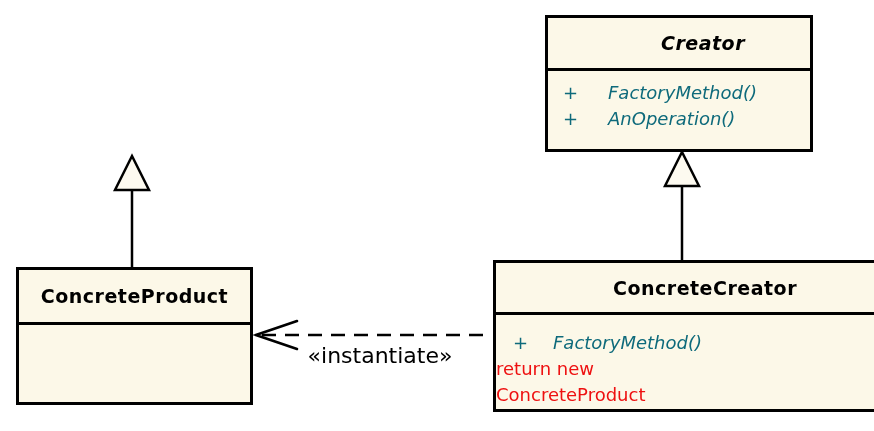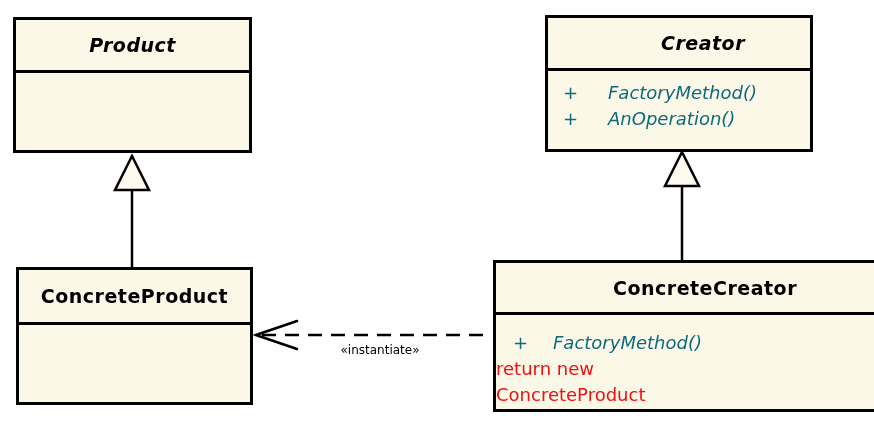--- a/index.html
+++ b/index.html
@@ -58,21 +58,21 @@
     font-size: 18px;
     line-height: 26px;
     color: #ee1111;
   }
   .edge-label {
     position: absolute;
     left: 290px;
     top: 343px;
     width: 180px;
     text-align: center;
-    font-size: 12px;
+    font-size: 22px;
     color: #000000;
   }
 </style>
 </head>
 <body>
 
 <div class="canvas">
 
   <svg class="connectors" viewBox="0 0 874 431" xmlns="http://www.w3.org/2000/svg">
 
@@ -85,24 +85,20 @@
       <line x1="682" y1="185" x2="682" y2="261" stroke="#000000" stroke-width="2.5"></line>
       <polygon points="682,152 665,186 699,186" fill="#fdfaf0" stroke="#000000" stroke-width="2.5" stroke-linejoin="miter"></polygon>
     </g>
 
     <g>
       <line x1="262" y1="335" x2="492" y2="335" stroke="#000000" stroke-width="2.5" stroke-dasharray="14 9"></line>
       <polyline points="297,321 256,335 297,349" fill="none" stroke="#000000" stroke-width="2.5" stroke-linecap="round"></polyline>
     </g>
   </svg>
 
-  <div class="classbox" style="left:13px; top:17px; width:239px; height:136px;">
-    <div class="compartment-title abstract" style="height:53px;">Product</div>
-    <div class="compartment-body"></div>
-  </div>
 
   <div class="classbox" style="left:545px; top:15px; width:268px; height:137px;">
     <div class="compartment-title abstract" style="height:53px;padding-left:48px;">Creator</div>
     <div class="compartment-body creator-body">
       <div class="mrow abstract-method">
         <span class="vis">+</span>
         <span class="sig">FactoryMethod()</span>
       </div>
       <div class="mrow">
         <span class="vis">+</span>

